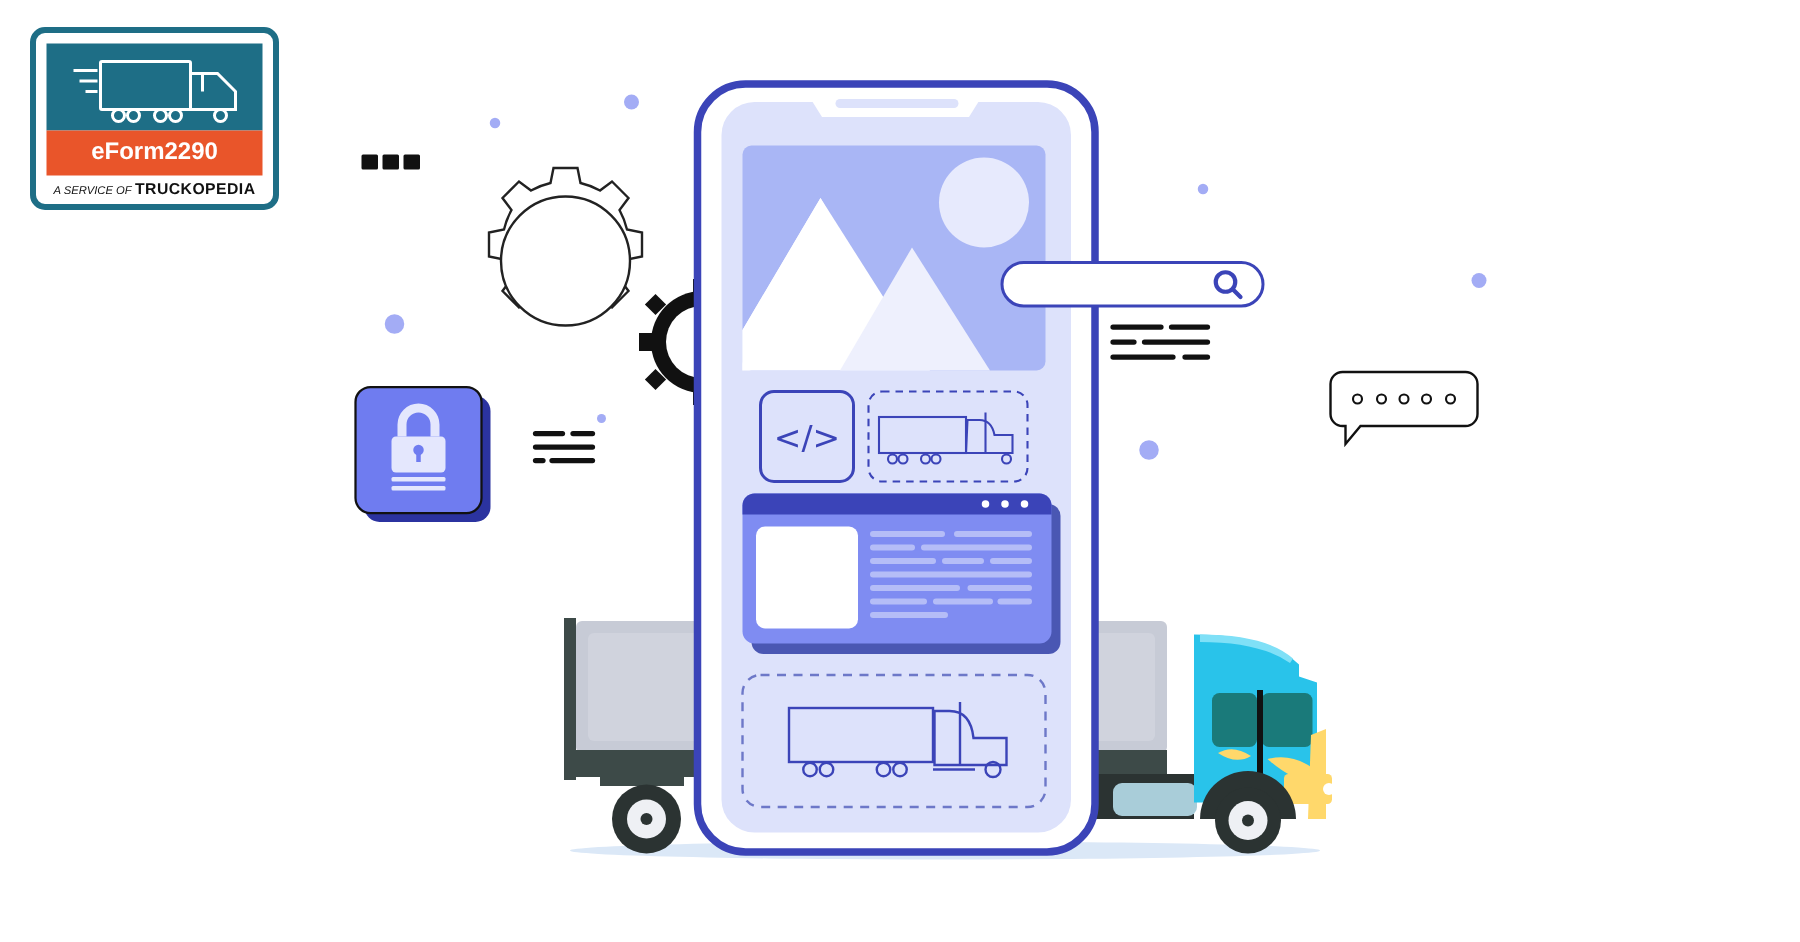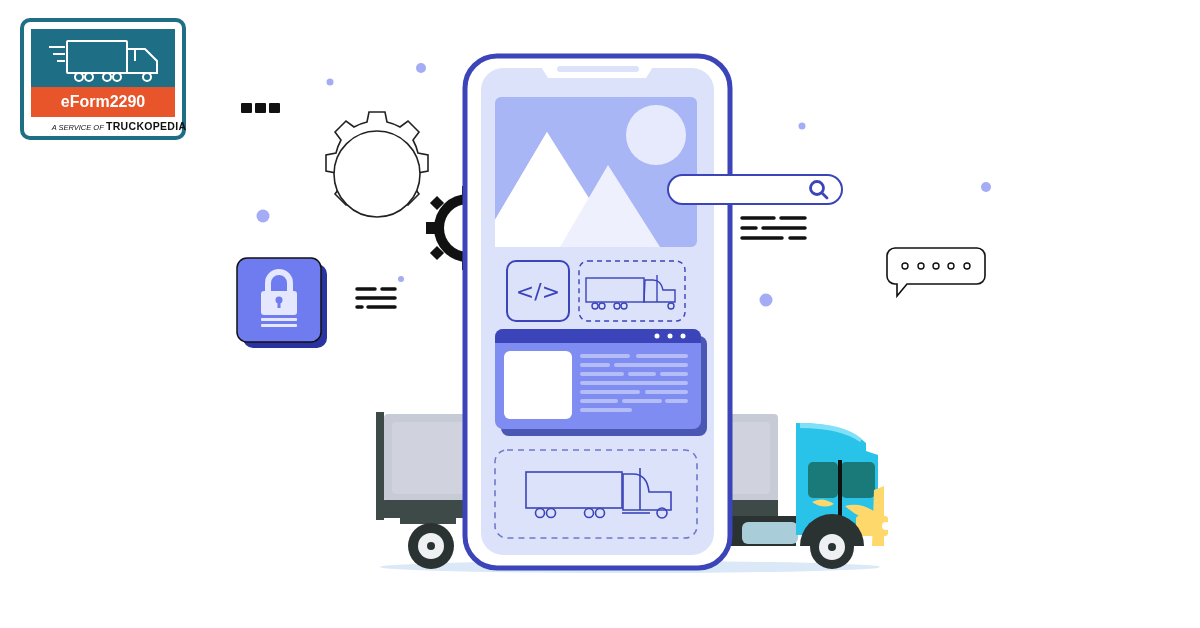--- a/index.html
+++ b/index.html
@@ -1,20 +1,20 @@
 <!DOCTYPE html>
 <html><head>
 <meta charset="utf-8">
 <style>
   html, body { margin: 0; padding: 0; background: #ffffff; }
   body { width: 1200px; height: 628px; position: relative; overflow: hidden; font-family: "Liberation Sans", sans-serif; }
   .logo { position: absolute; left: 20px; top: 18px; width: 166px; height: 122px; box-sizing: border-box; border: 4px solid #1e6e86; border-radius: 10px; background: #fff; padding-left: 35px; }
   .logo-top { position: absolute; left: 7px; top: 7px; width: 144px; height: 58px; background: #1e6e86; }
   .logo-band { position: absolute; left: 7px; top: 65px; width: 144px; height: 30px; background: #e9552a; color: #fff; font-weight: bold; font-size: 16px; line-height: 30px; text-align: center; }
-  .logo-sub { position: absolute; left: 7px; top: 98px; width: 144px; text-align: center; font-size: 8px; color: #111; white-space: nowrap; margin-left: 16px; }
+  .logo-sub { position: absolute; left: 7px; top: 98px; width: 144px; text-align: center; font-size: 8px; color: #111; white-space: nowrap; }
   .logo-sub b { font-size: 10.5px; letter-spacing: 0.3px; }
   .logo-sub i { font-style: italic; font-size: 7.5px; }
   svg.scene { position: absolute; left: 0; top: 0; }
 </style>
 </head>
 <body>
 
 <div class="logo">
   <div class="logo-top">
     <svg width="144" height="58" viewBox="0 0 144 58">

